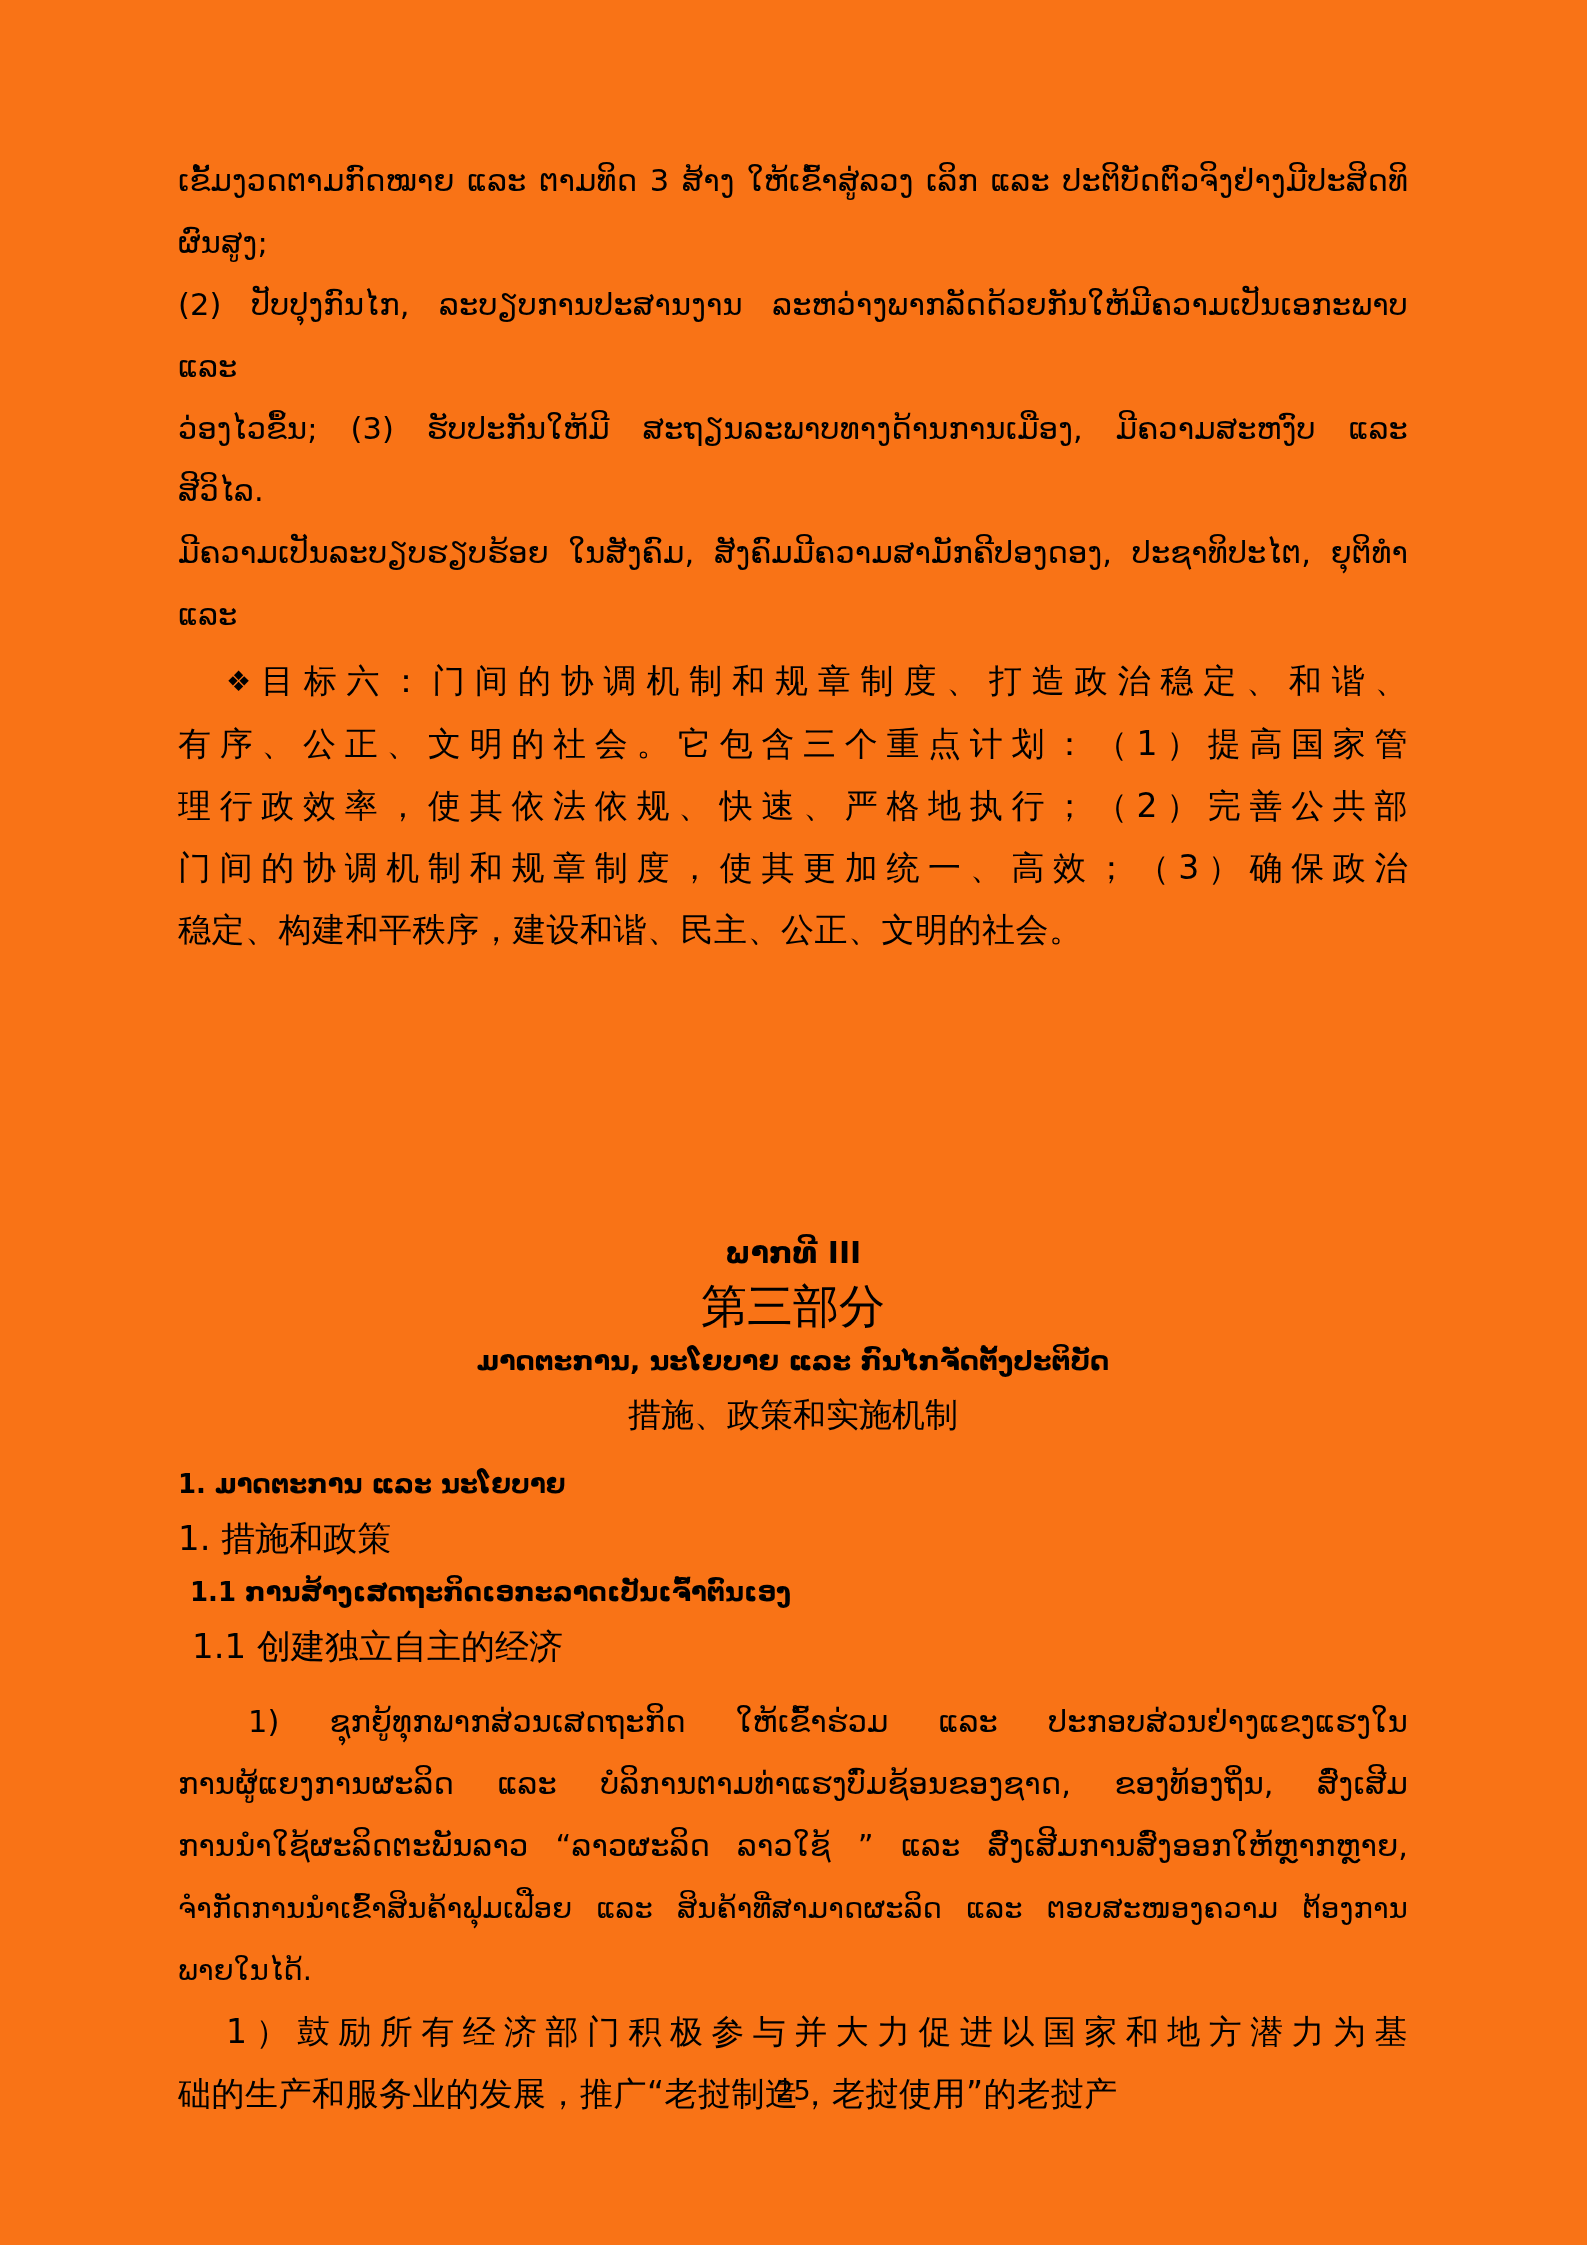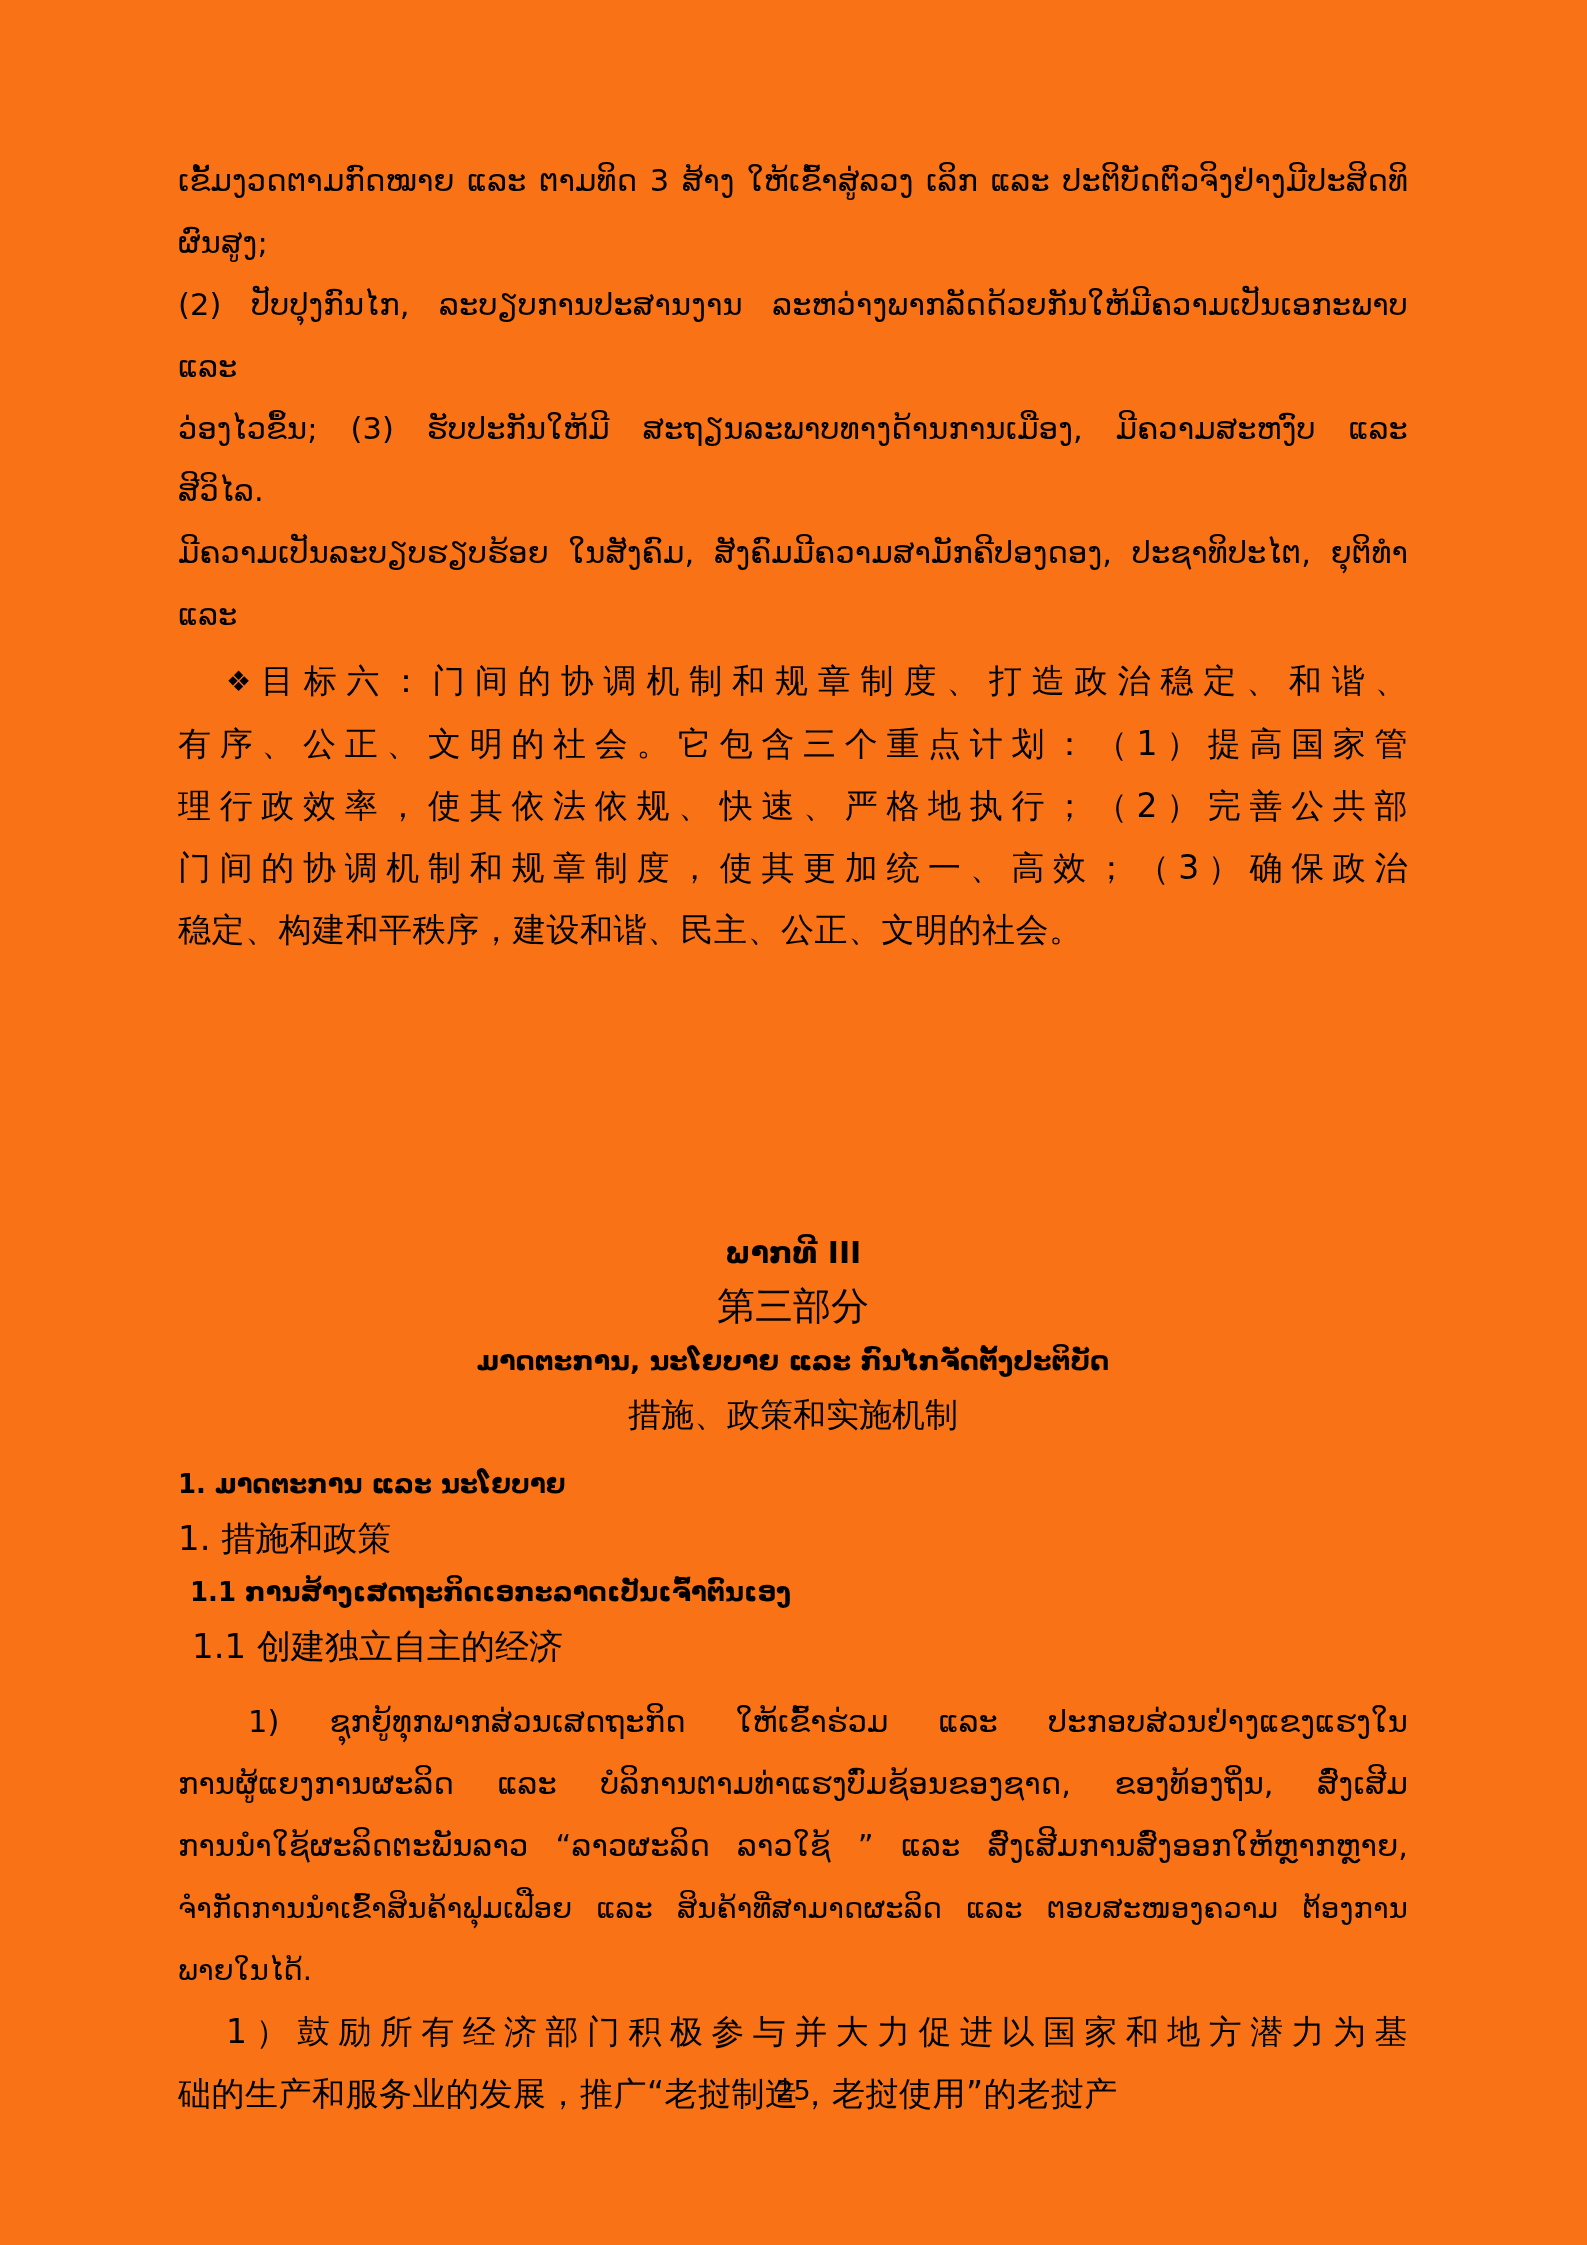--- a/index.html
+++ b/index.html
@@ -73,21 +73,21 @@
     text-align: center;
   }
   .part-lao-title {
     font-family: "DejaVu Sans", sans-serif;
     font-size: 30px;
     font-weight: bold;
     line-height: 48px;
   }
   .part-zh-title {
     font-family: "DejaVu Sans", sans-serif;
-    font-size: 38px;
+    font-size: 46px;
     line-height: 58px;
   }
   .part-lao-sub {
     font-family: "DejaVu Sans", sans-serif;
     font-size: 27px;
     font-weight: bold;
     line-height: 52px;
   }
   .part-zh-sub {
     font-family: "DejaVu Sans", sans-serif;

